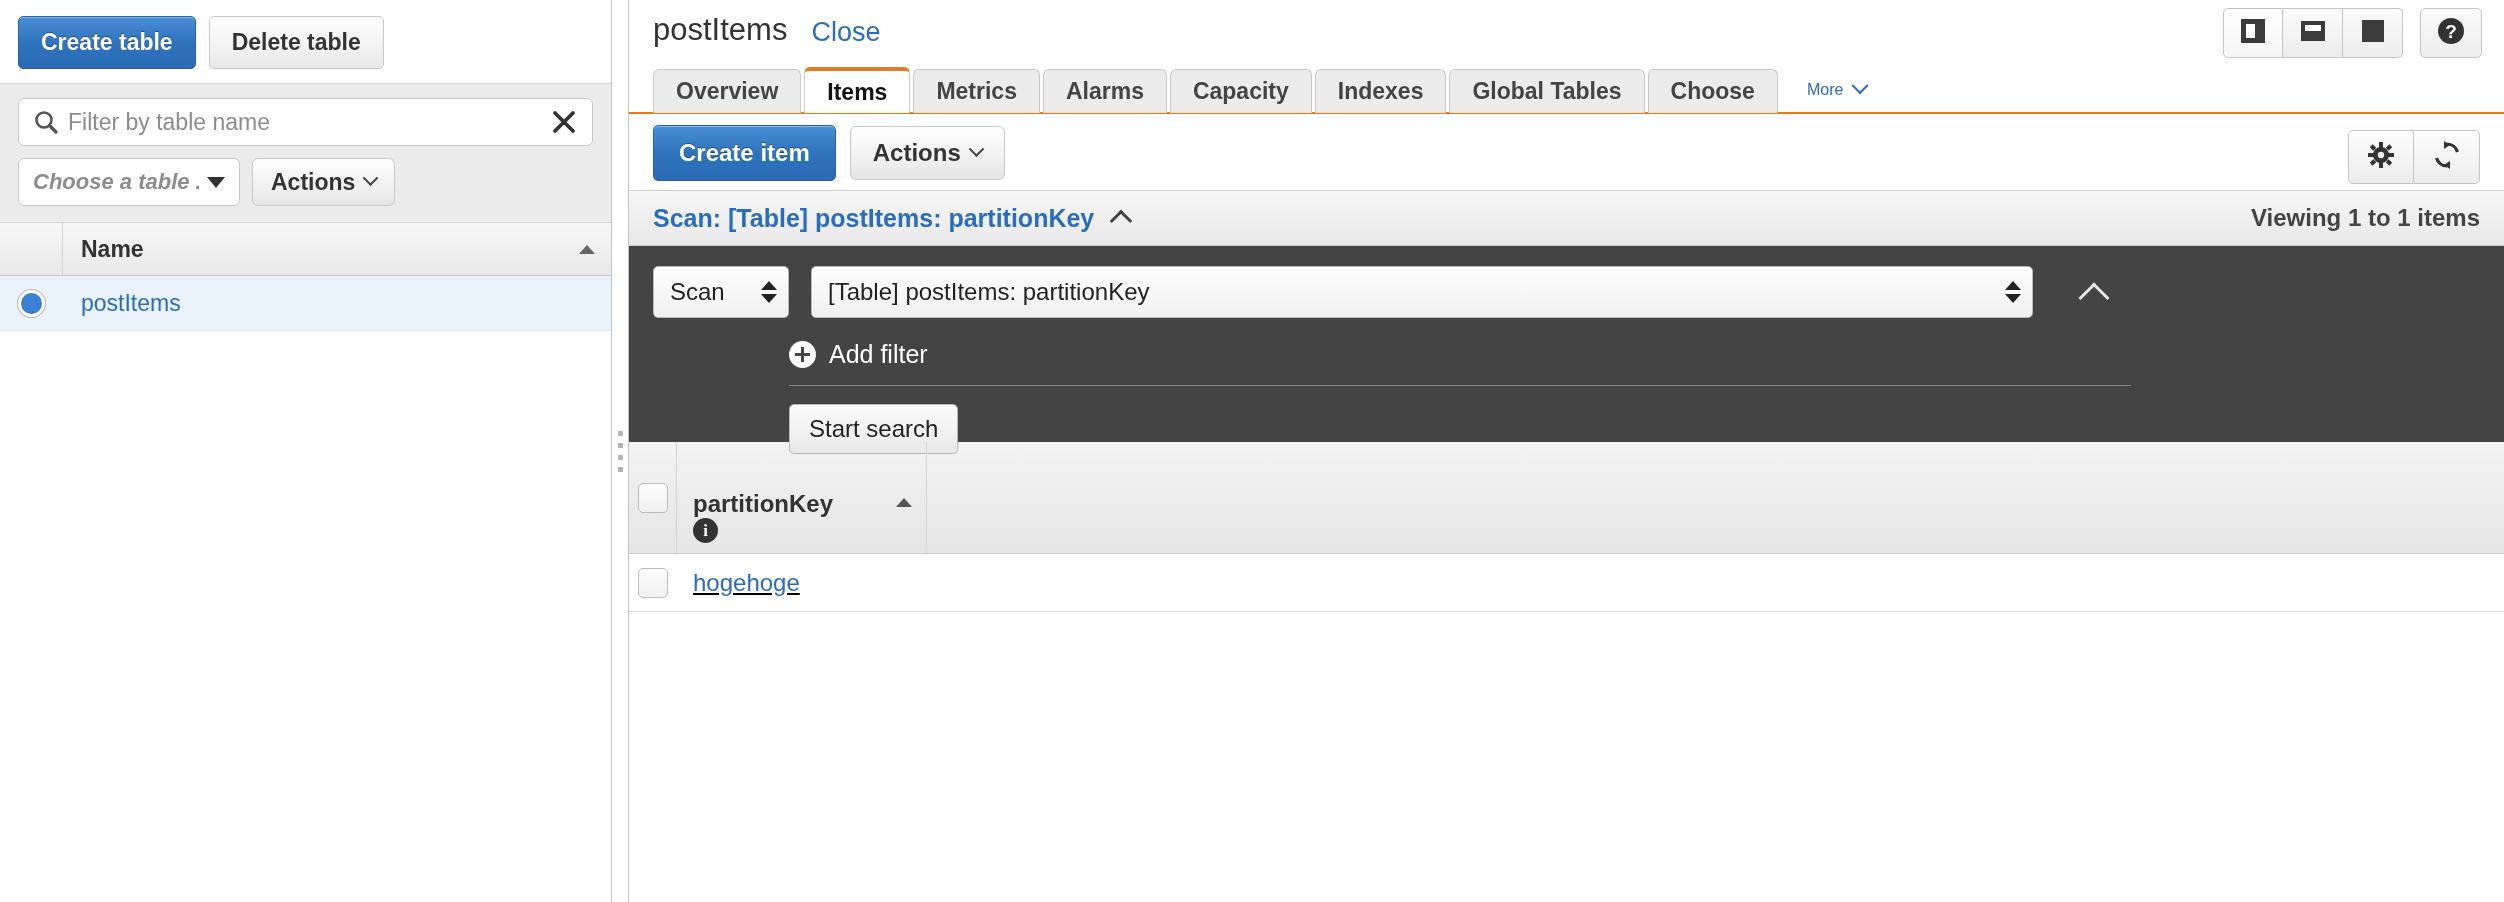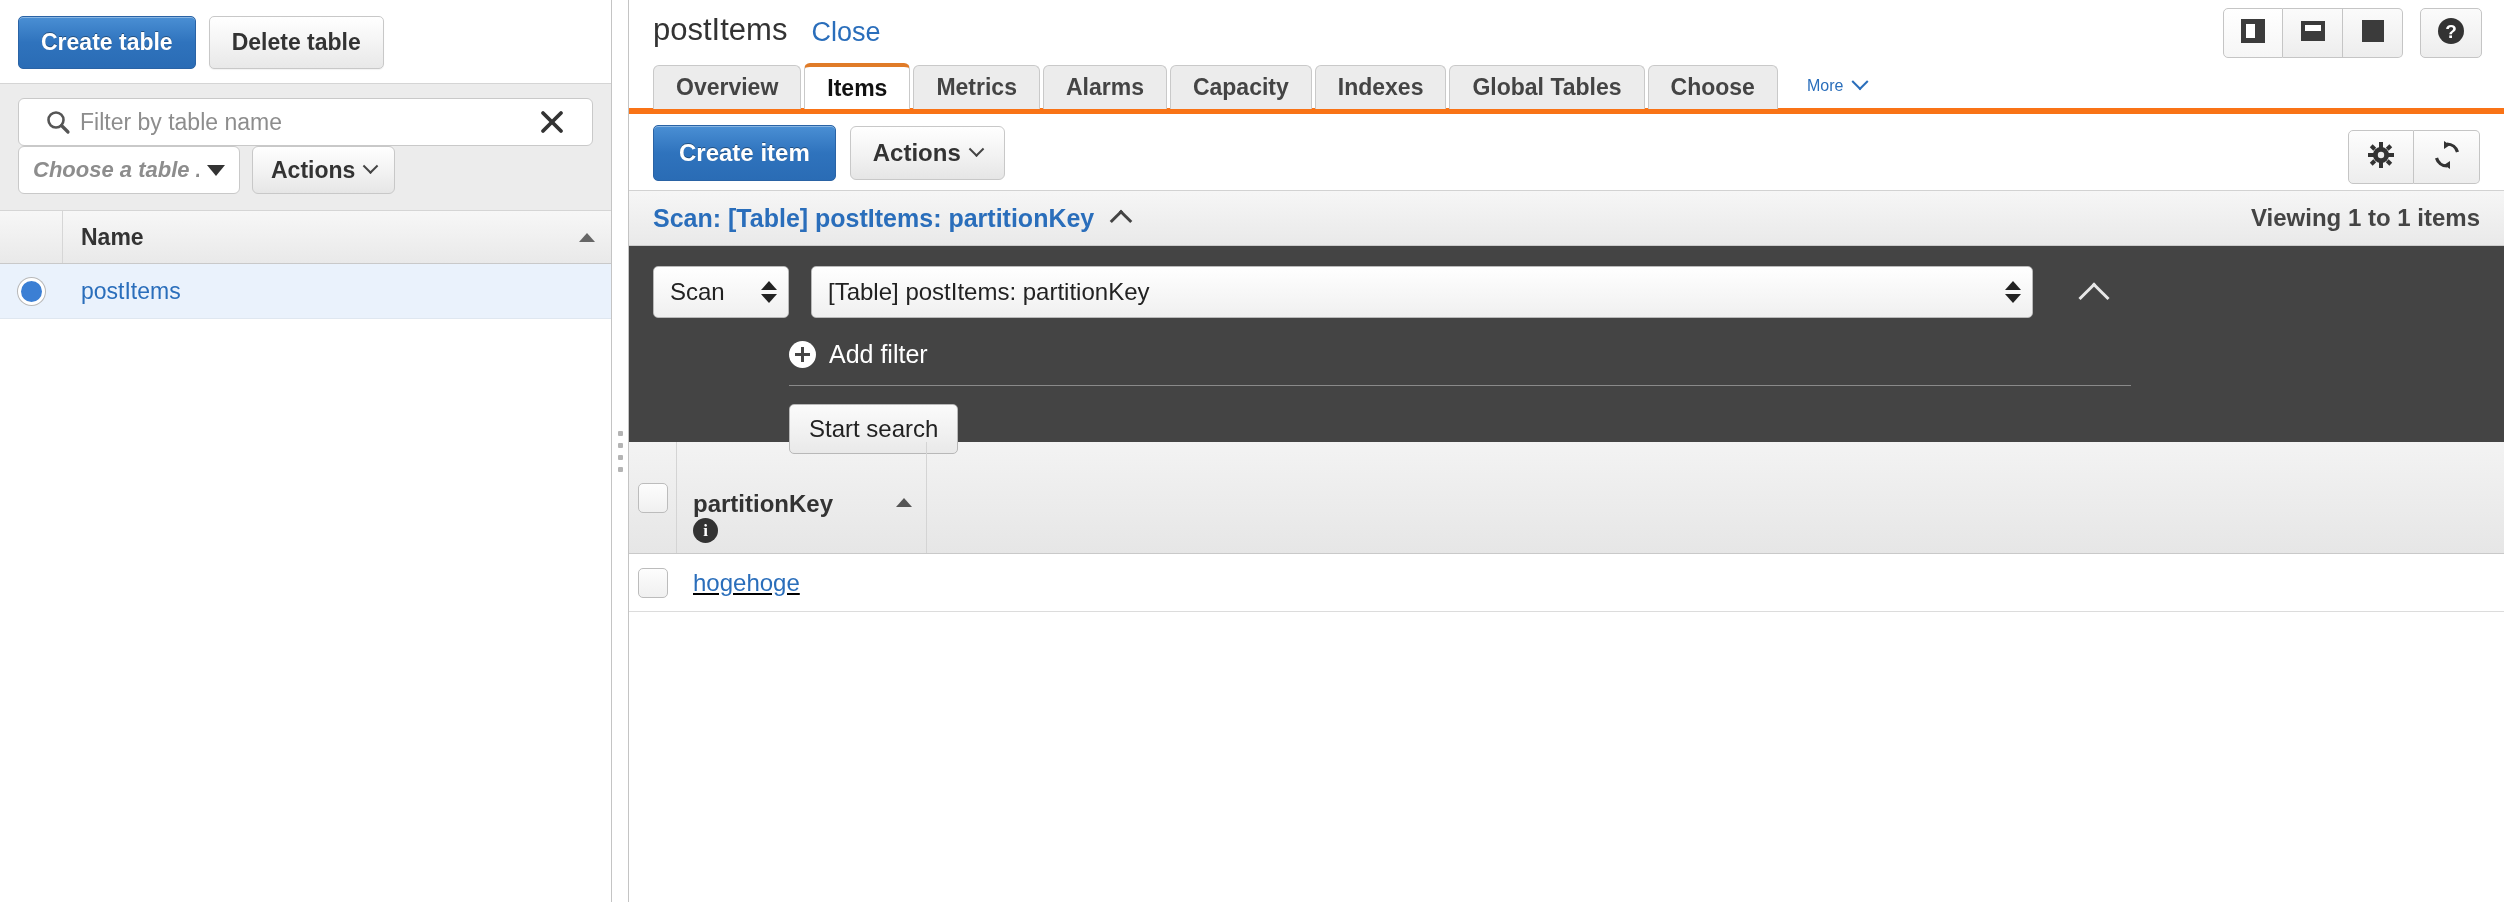--- a/index.html
+++ b/index.html
@@ -52,21 +52,22 @@
     border-bottom: 1px solid #d5d5d5;
     padding: 14px 18px 16px 18px;
   }
   .search-wrap {
     position: relative;
     background: #ffffff;
     border: 1px solid #c9c9c9;
     border-radius: 6px;
     height: 48px;
     display: flex; align-items: center;
-    padding: 0 26px;
+    padding: 0 14px;
+    margin-bottom: 12px;
   }
   .search-wrap .mag { margin-right: 9px; flex: 0 0 auto; display:flex; }
   .search-input {
     border: none; outline: none;
     flex: 1 1 auto;
     font-family: "Liberation Sans", sans-serif;
     font-size: 23px;
     color: #333;
     background: transparent;
   }
@@ -207,21 +208,21 @@
     background: linear-gradient(180deg, #fbfbfb 0%, #ededed 100%);
     border: 1px solid #c5c5c5; border-radius: 5px;
     display: flex; align-items: center; justify-content: center;
     cursor: pointer;
   }
 
   
   .tabs {
     display: flex; align-items: flex-end; gap: 3px;
     padding: 0 24px;
-    border-bottom: 6px solid #f97316;
+    border-bottom: 2px solid #f97316;
     height: 52px; flex: 0 0 52px;
   }
   .tab {
     background: #ececec;
     border: 1px solid #c9c9c9;
     border-bottom: none;
     border-radius: 6px 6px 0 0;
     padding: 0 22px;
     height: 44px;
     display: flex; align-items: center;

